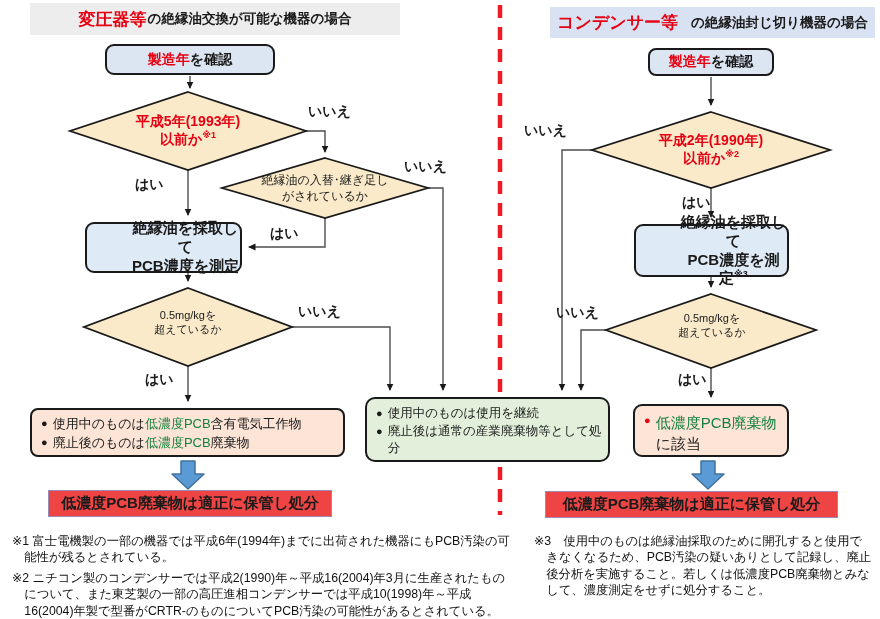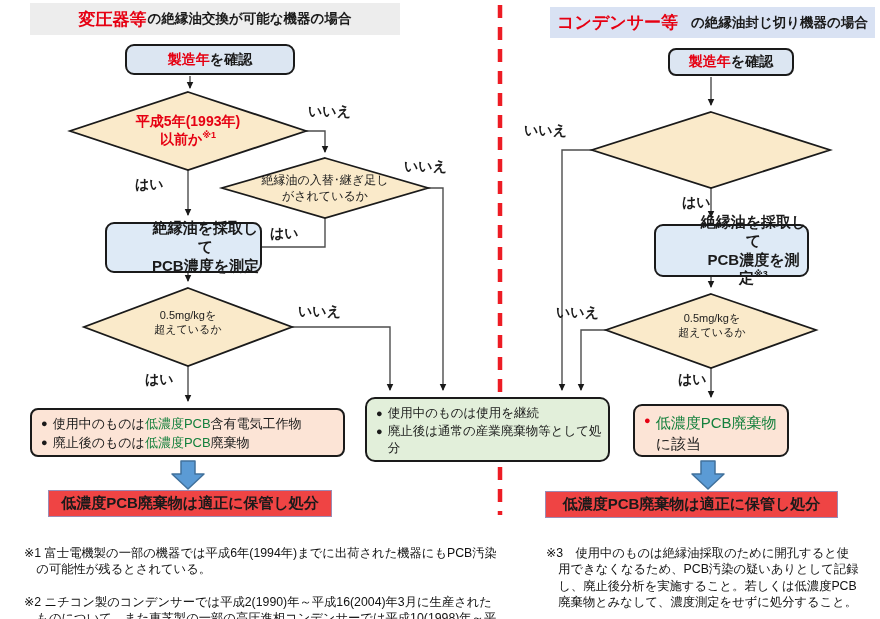--- a/index.html
+++ b/index.html
@@ -7,21 +7,21 @@
     position:relative;width:880px;height:619px;overflow:hidden;background:#fff;
     font-family:"Liberation Sans","DejaVu Sans",sans-serif;color:#1a1a1a;
   }
   .abs{position:absolute;box-sizing:border-box;}
   .svg-layer{position:absolute;left:0;top:0;}
   .hdr{display:flex;align-items:center;justify-content:center;font-weight:bold;font-size:13.5px;white-space:nowrap;}
   .hdr .hl{color:#e60012;font-size:17px;margin-right:1px;}
   .hdr-left{background:#ededed;}
   .hdr-right{background:#d9e2f3;}
   .node{display:flex;align-items:center;justify-content:center;text-align:center;
-        border:2px solid #1a1a1a;border-radius:9px;font-weight:bold;background:#deeaf6;line-height:1.25;margin-left:20px;}
+        border:2px solid #1a1a1a;border-radius:9px;font-weight:bold;background:#deeaf6;line-height:1.25;}
   .start{background:#dce6f2;font-size:14px;}
   .start .hl{color:#e60012;}
   .measure{font-size:15px;padding-left:44px;}
   .measure sup{font-size:9px;font-weight:bold;}
   .dtext{position:absolute;text-align:center;line-height:1.3;}
   .d-red{color:#e60012;font-weight:bold;font-size:14px;}
   .d-blk12{font-size:12px;line-height:1.35;}
   .d-blk15{font-size:11px;line-height:1.28;}
   .dtext sup{font-size:9px;}
   .edge{position:absolute;font-weight:bold;font-size:14px;white-space:nowrap;}
@@ -31,21 +31,21 @@
            padding:6px 6px 4px 9px;font-size:15px;line-height:1.4;}
   .greenbox{background:#e2efda;border:2px solid #1a1a1a;border-radius:10px;
             padding:6px 6px 4px 9px;font-size:12.5px;line-height:1.4;}
   .li{display:flex;}
   .blt{flex:none;margin-right:5px;font-size:11px;line-height:inherit;transform:translateY(1px);}
   .blt-red{color:#e60012;}
   .red{color:#15803d;}
   .finalbox{background:#ef4444;border:1px solid #9b8bb4;display:flex;align-items:center;justify-content:center;
             font-weight:bold;font-size:15px;white-space:nowrap;}
   .fn{font-size:12.3px;line-height:1.34;color:#111;}
-  .fn p{margin:16px;padding-left:1em;text-indent:-1em;}
+  .fn p{margin:4px;padding-left:1em;text-indent:-1em;}
 </style>
 </head>
 <body>
 
 <div class="canvas">
 
   <svg class="svg-layer" width="880" height="619" viewBox="0 0 880 619">
     <defs>
       <marker id="arr" markerWidth="9" markerHeight="9" refX="6.5" refY="3.5" orient="auto" markerUnits="userSpaceOnUse">
         <path d="M0,0 L7.5,3.5 L0,7 Z" fill="#1a1a1a"></path>
@@ -106,20 +106,24 @@
     <span>以前か</span><sup>※1</sup>
   </div>
   <div class="dtext d-blk12" style="left:225px;top:172px;width:200px;">
     <span>絶縁油の入替･継ぎ足し</span><br>
     <span>がされているか</span>
   </div>
   <div class="dtext d-blk15" style="left:108px;top:308px;width:160px;">
     <span>0.5mg/kgを</span><br>
     <span>超えているか</span>
   </div>
+  <div class="dtext d-red" style="left:611px;top:131px;width:200px;">
+    <span>平成2年(1990年)</span><br>
+    <span>以前か</span><sup>※2</sup>
+  </div>
   <div class="dtext d-blk15" style="left:632px;top:311px;width:160px;">
     <span>0.5mg/kgを</span><br>
     <span>超えているか</span>
   </div>
 
   <div class="abs node measure" style="left:85px;top:222px;width:157px;height:51px;">
     <span><span>絶縁油を採取して</span><br>
     <span>PCB濃度を測定</span></span>
   </div>
   <div class="abs node measure" style="left:634px;top:224px;width:155px;height:53px;">

